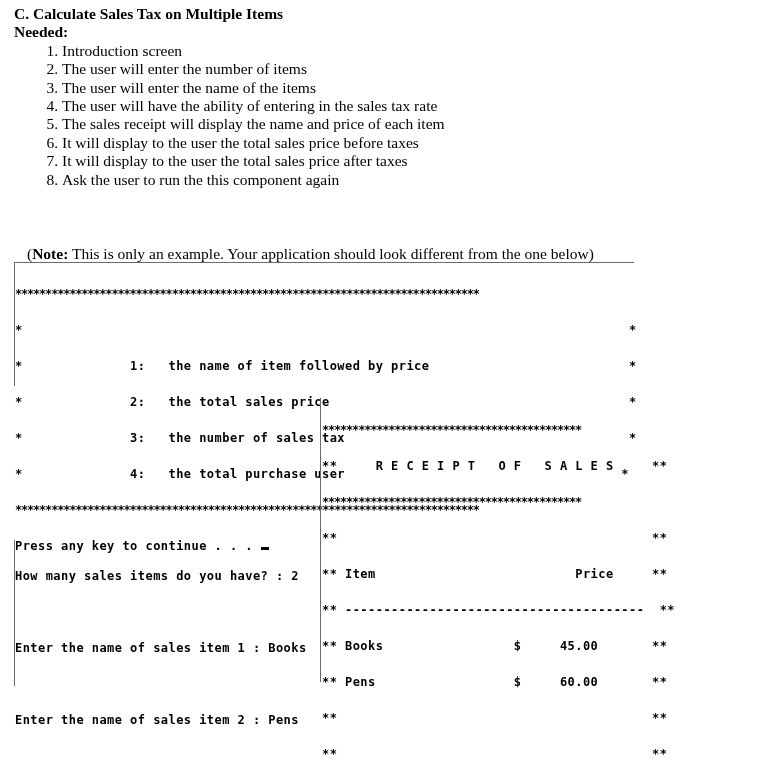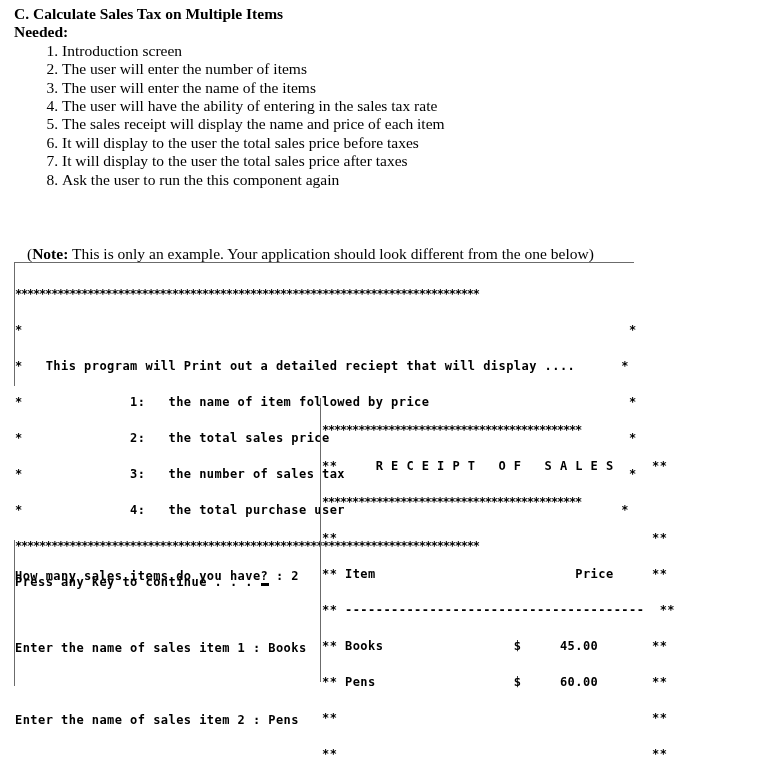--- a/index.html
+++ b/index.html
@@ -37,21 +37,20 @@
     <li>Ask the user to run the this component again</li>
   </ol>
   <div class="note"><span>(</span><b>Note:</b><span> This is only an example.  Your application should look different from the one below)</span></div>
 </div>
 
 <div class="hline" style="left:14px; top:262px; width:620px;"></div>
 <div class="vline" style="left:14px; top:262px; height:124px;"></div>
 <div class="console" style="left:15px; top:264px;">
   <div class="line stars">*****************************************************************************</div>
   <div class="line">*                                                                               *</div>
-  <div class="line">*   This program will Print out a detailed reciept that will display ....      *</div>
   <div class="line">*              1:   the name of item followed by price                          *</div>
   <div class="line">*              2:   the total sales price                                       *</div>
   <div class="line">*              3:   the number of sales tax                                     *</div>
   <div class="line">*              4:   the total purchase user                                    *</div>
   <div class="line stars">*****************************************************************************</div>
   <div class="line"><span>Press any key to continue . . . </span><span class="cursor"></span></div>
 </div>
 
 <div class="vline" style="left:14px; top:540px; height:146px;"></div>
 <div class="console" style="left:15px; top:546px;">

